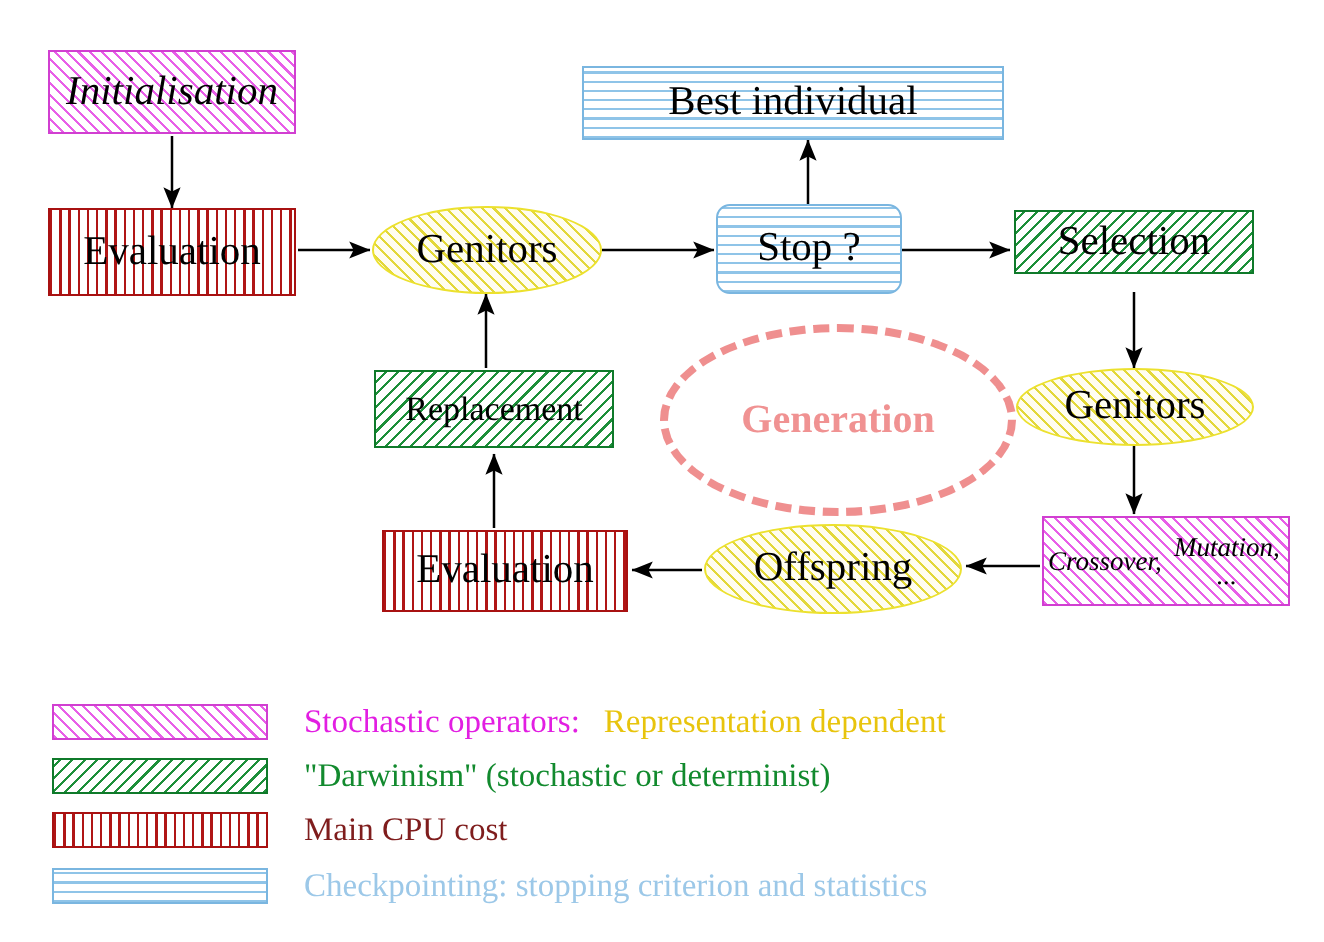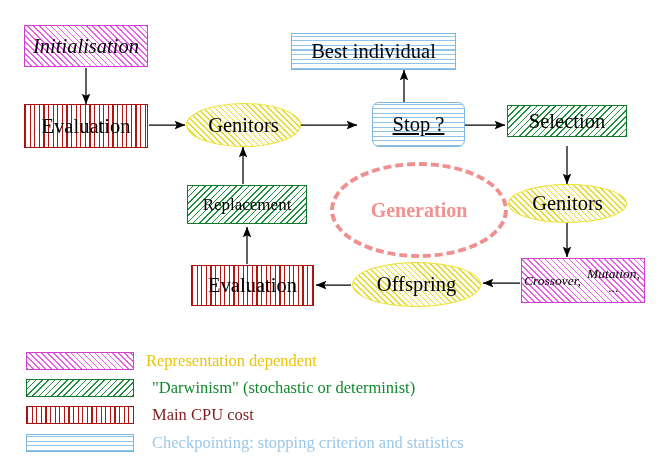--- a/index.html
+++ b/index.html
@@ -121,25 +121,25 @@
   </div>
 
   <div class="node hatch-red fs20" id="n-eval-top" style="left:24px;top:104px;width:124px;height:44px;">
     <span class="lbl">Evaluation</span>
   </div>
 
   <div class="node hatch-yellow ellipse fs20" id="n-parents" style="left:186px;top:103px;width:115px;height:44px;">
     <span class="lbl">Genitors</span>
   </div>
 
-  <div class="node hatch-blue fs20" id="n-best" style="left:291px;top:33px;width:165px;height:37px;">
+  <div class="node hatch-blue fs20" id="n-best" style="left:291px;top:33px;width:211px;height:37px;">
     <span class="lbl">Best individual</span>
   </div>
 
-  <div class="node hatch-blue rounded fs20" id="n-stop" style="left:372px;top:102px;width:93px;height:45px;text-decoration:underline;">
+  <div class="node hatch-blue rounded fs20" id="n-stop" style="left:358px;top:102px;width:93px;height:45px;">
     <span class="lbl">Stop ?</span>
   </div>
 
   <div class="node hatch-green fs20" id="n-selection" style="left:507px;top:105px;width:120px;height:32px;">
     <span class="lbl">Selection</span>
   </div>
 
   <div class="node hatch-yellow ellipse fs20" id="n-genitors" style="left:508px;top:184px;width:119px;height:39px;">
     <span class="lbl">Genitors</span>
   </div>
@@ -162,20 +162,21 @@
   </div>
 
   <div id="generation-ellipse" style="left:330px;top:162px;width:170px;height:88px;">
     <span class="lbl">Generation</span>
   </div>
 
   <div id="legend">
 
     <div class="legend-row" style="top:8px;">
       <span class="swatch hatch-magenta"></span>
+      <span class="legend-text lt-magenta">Stochastic operators:</span>
       <span class="legend-text lt-gold" style="margin-left:12px;">Representation dependent</span>
     </div>
 
     <div class="legend-row" style="top:35px;">
       <span class="swatch hatch-green"></span>
       <span class="legend-text lt-green">"Darwinism" (stochastic or determinist)</span>
     </div>
 
     <div class="legend-row" style="top:62px;">
       <span class="swatch hatch-red"></span>

